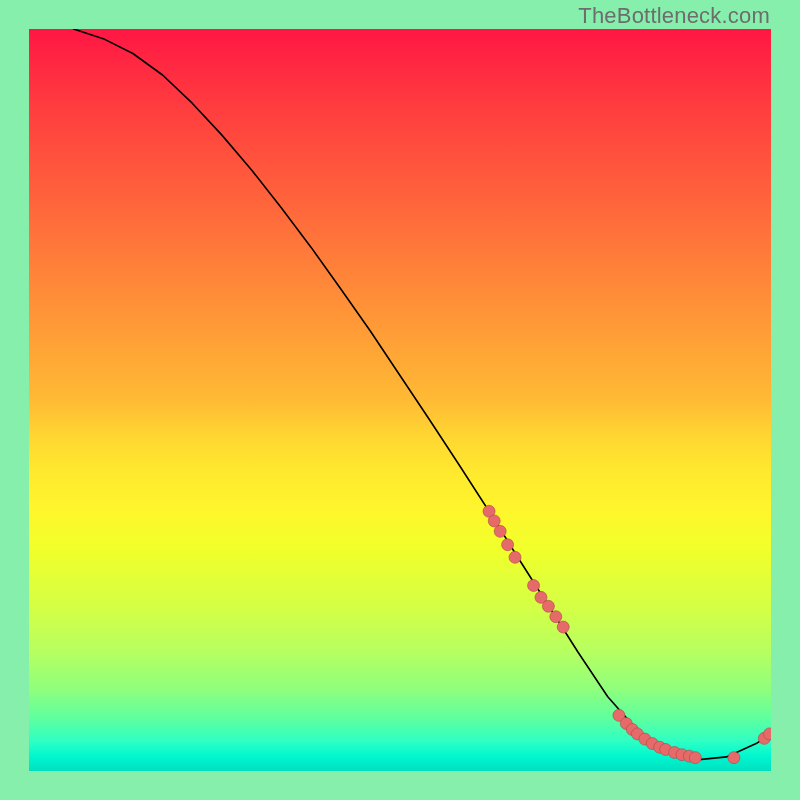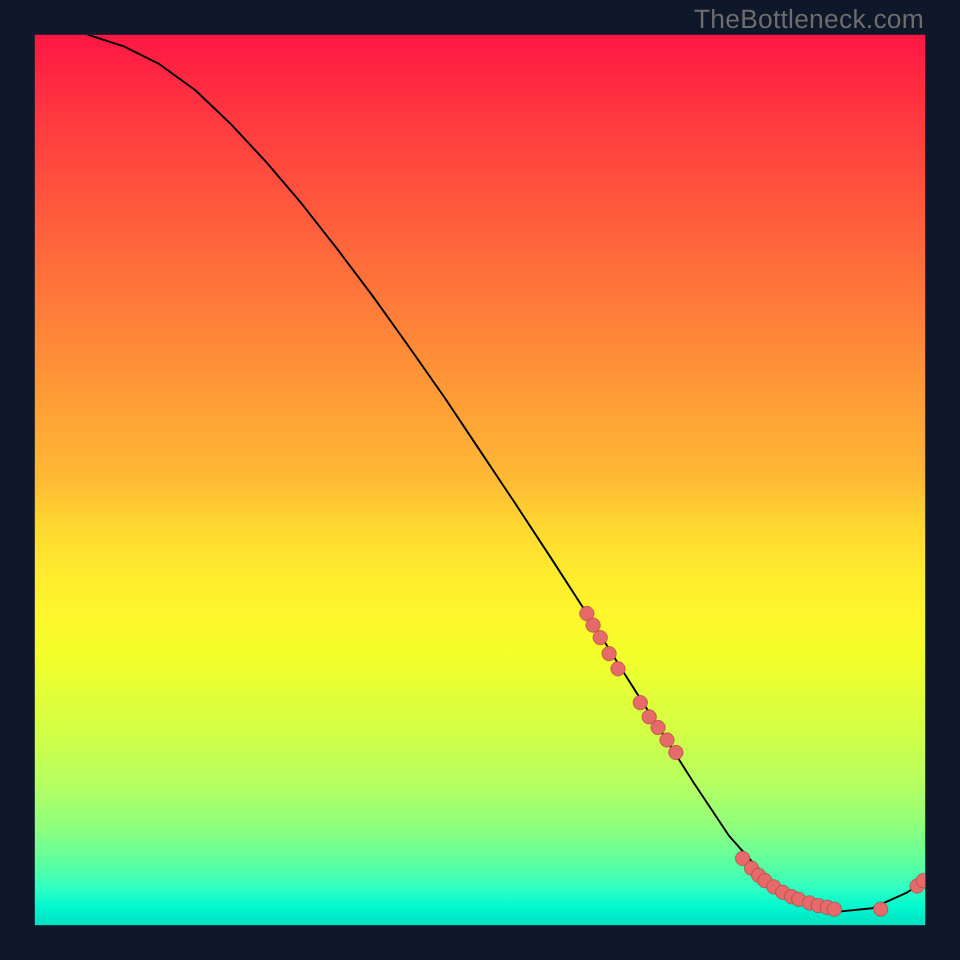--- a/index.html
+++ b/index.html
@@ -8,21 +8,21 @@
     width: 800px;
     height: 800px;
     background: #000;
     overflow: hidden;
     font-family: Arial, Helvetica, sans-serif;
   }
   .stage {
     position: relative;
     width: 800px;
     height: 800px;
-    background: #0f172a;
+    background: #86efac;
   }
   .plot-area {
     position: absolute;
     left: 29px;
     top: 29px;
     width: 742px;
     height: 742px;
     background: linear-gradient(
       to bottom,
       #ff1744 0%,

